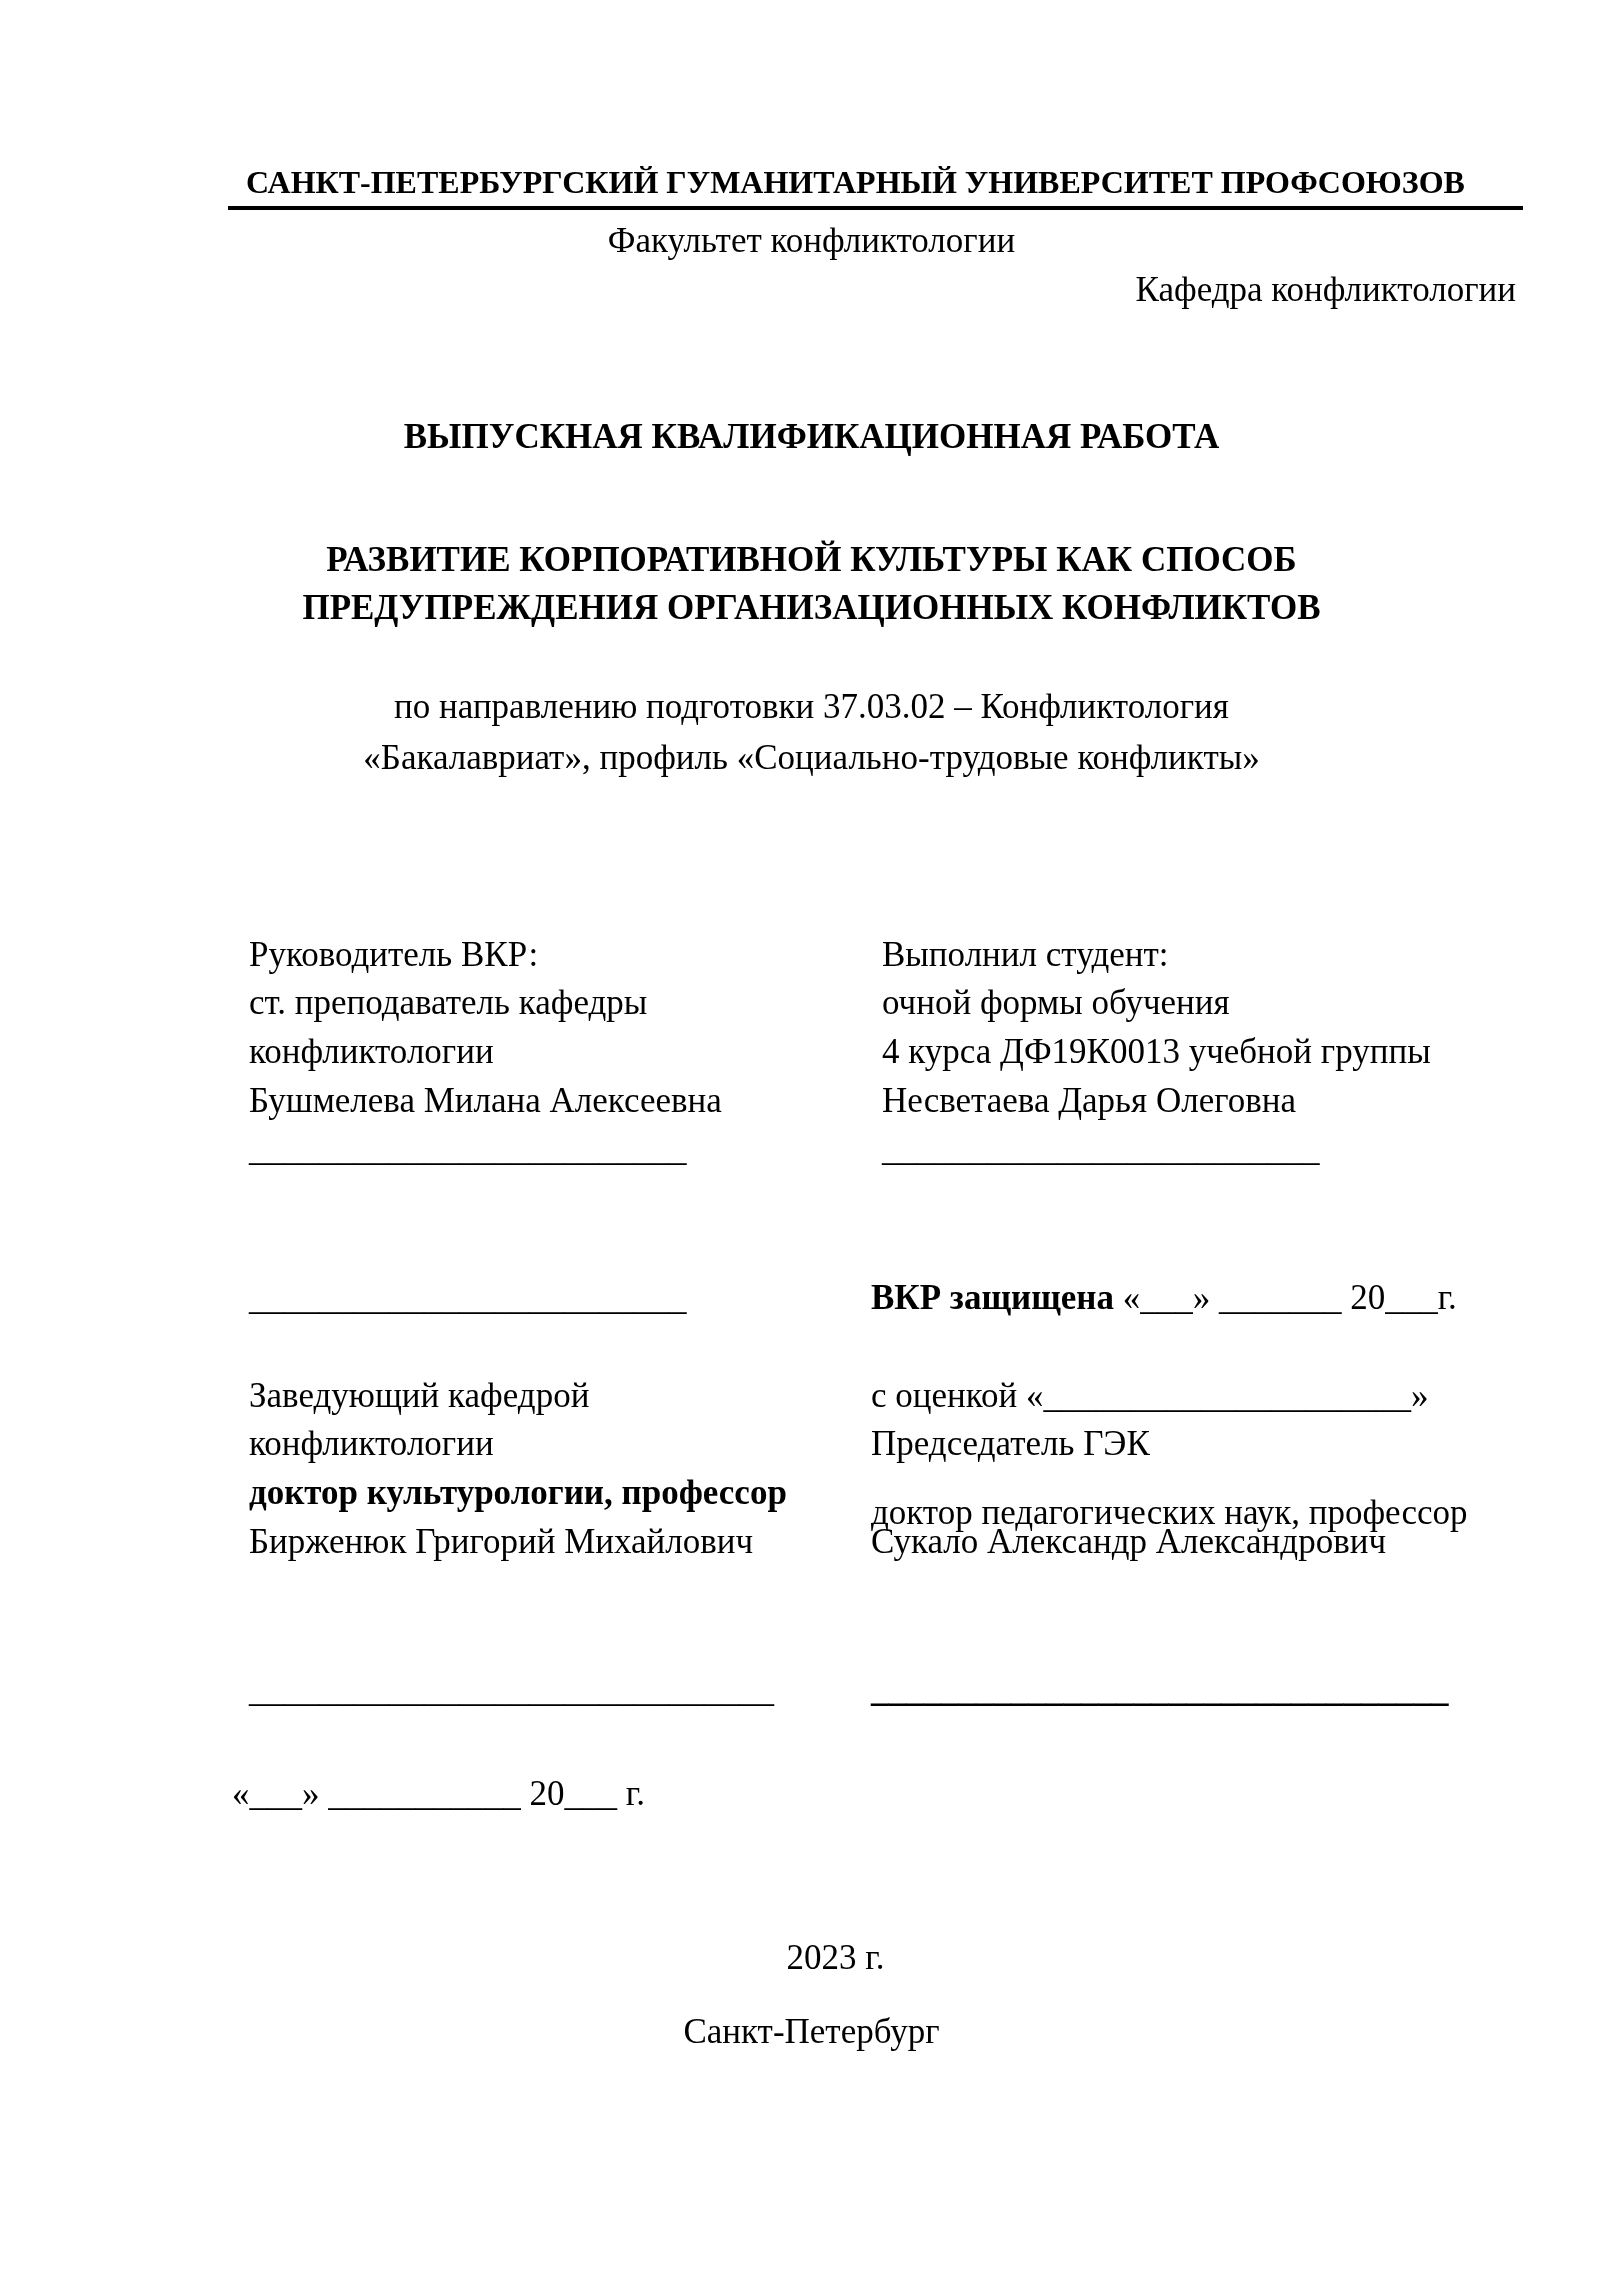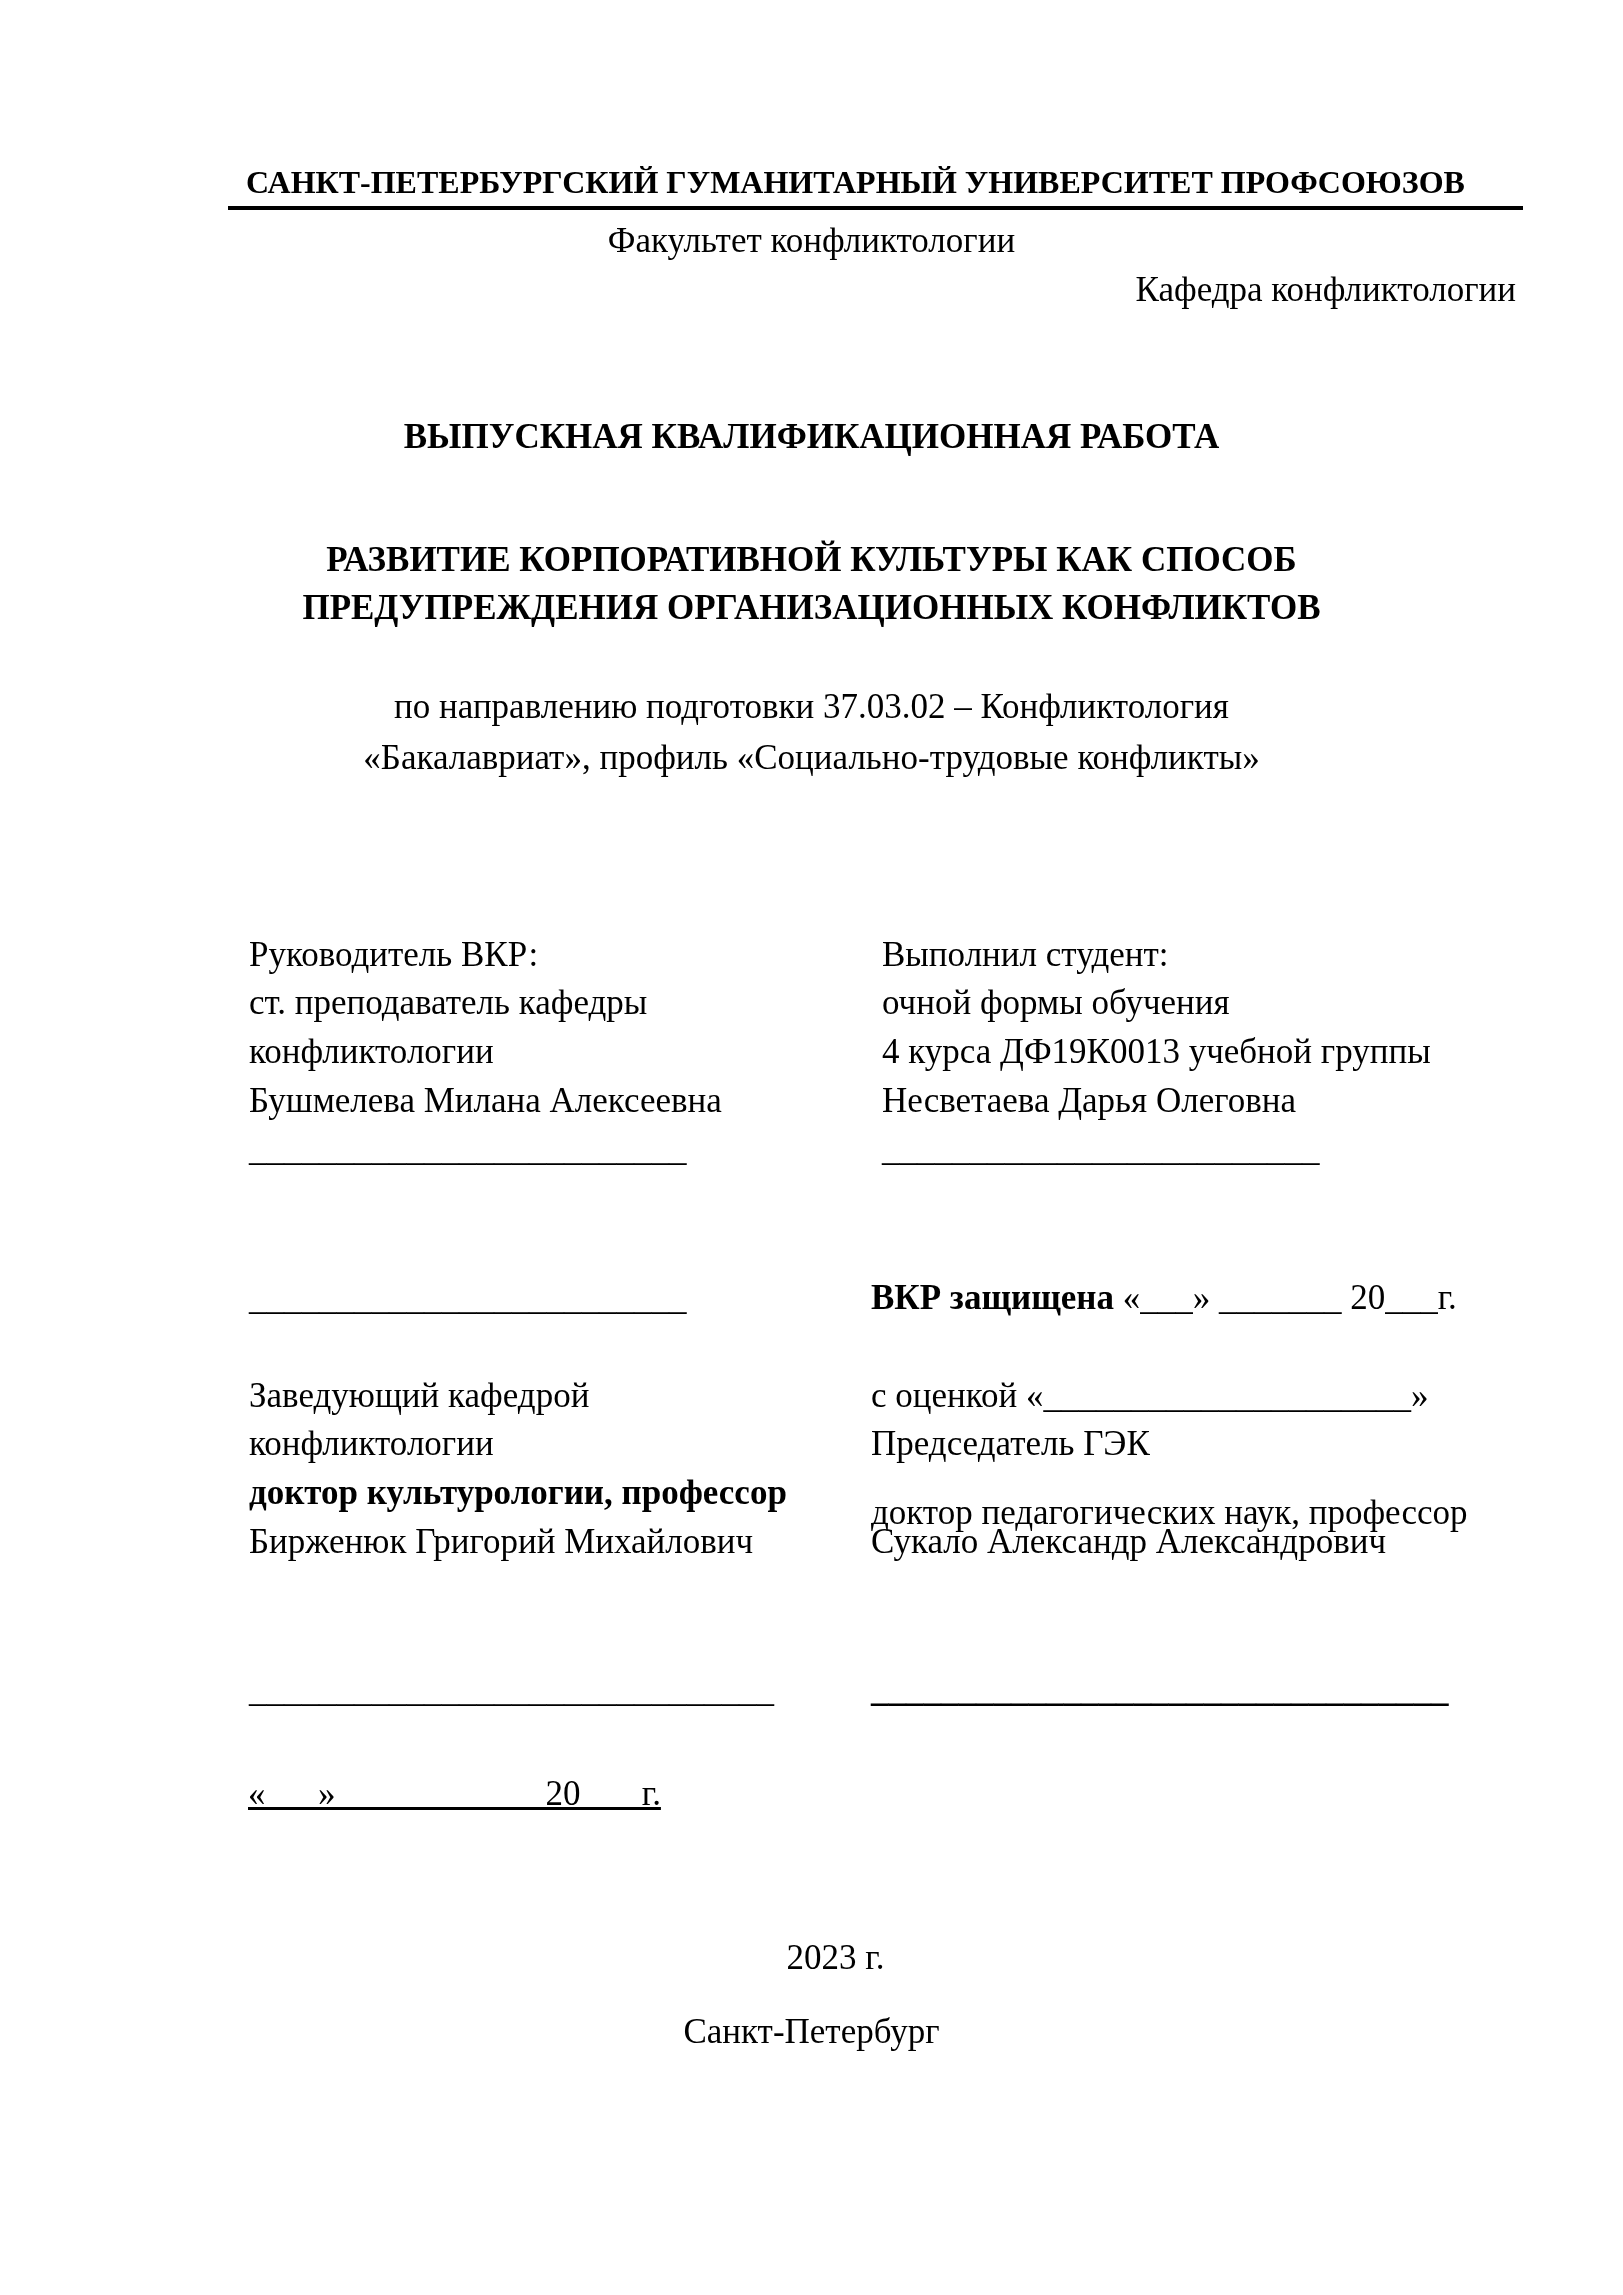--- a/index.html
+++ b/index.html
@@ -48,17 +48,17 @@
 <div class="abs t" style="left:249px; top:1524px;">Бирженюк Григорий Михайлович</div>
 
 <div class="abs t" style="left:871px; top:1378px;">с оценкой «_____________________»</div>
 <div class="abs t" style="left:871px; top:1426px;">Председатель ГЭК</div>
 <div class="abs t" style="left:871px; top:1475px;margin-top:20px;">доктор педагогических наук, профессор</div>
 <div class="abs t" style="left:871px; top:1524px;">Сукало Александр Александрович</div>
 
 <div class="abs t" style="left:249px; top:1672px;">______________________________</div>
 <div class="abs t" style="left:871px; top:1672px;font-weight:bold;">_________________________________</div>
 
-<div class="abs t" style="left:248px; top:1776px;text-decoration:underline;">«___» ___________ 20___ г.</div>
+<div class="abs t" style="left:232px; top:1776px;">«___» ___________ 20___ г.</div>
 
 <div class="abs t center" style="top:2014px;">Санкт-Петербург</div>
 <div class="abs t center" style="top:1940px;margin-left:24px;">2023 г.</div>
 
 
 </body></html>

